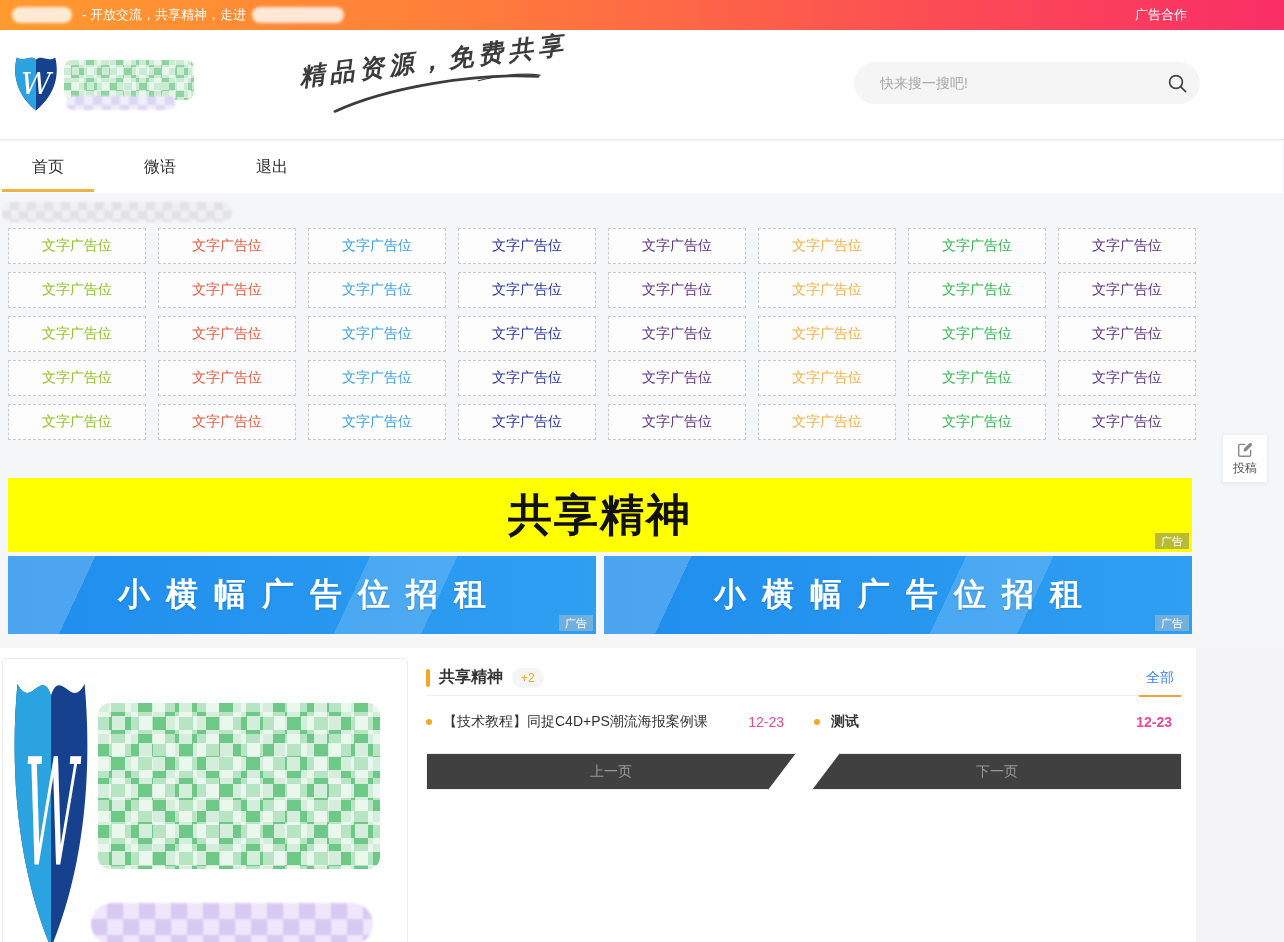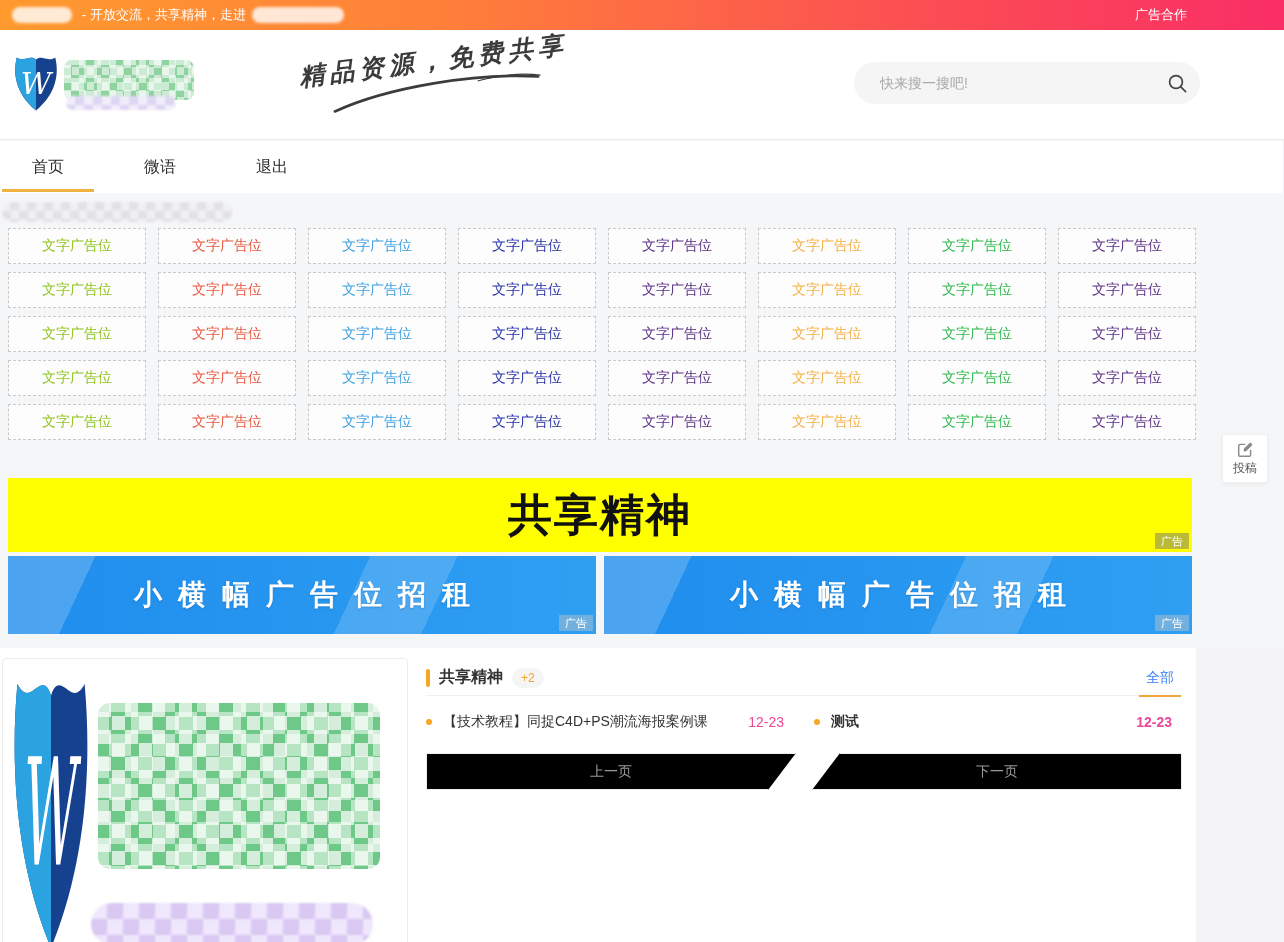--- a/index.html
+++ b/index.html
@@ -97,21 +97,21 @@
   }
   .small-banners { position:absolute; left:8px; top:363px; width:1184px; display:flex; gap:8px; }
   .small-banner {
     position:relative; width:588px; height:78px; cursor:pointer;
     background:
       linear-gradient(115deg, rgba(255,255,255,.20) 0 14%, rgba(255,255,255,0) 14% 58%, rgba(255,255,255,.16) 58% 72%, rgba(255,255,255,0) 72%),
       linear-gradient(90deg,#1f8ded,#2f9ff2);
     display:flex; align-items:center; justify-content:center;
   }
   .small-banner-label {
-    color:#fff; font-size:28px; font-weight:bold; letter-spacing:16px; text-indent:16px; white-space:nowrap;
+    color:#fff; font-size:32px; font-weight:bold; letter-spacing:16px; text-indent:16px; white-space:nowrap;
     text-shadow:0 1px 2px rgba(0,60,120,.25);
   }
   .small-banner .ad-tag { background:rgba(170,190,205,.55); }
   
   .bottom { position:absolute; top:648px; left:0; width:1196px; height:294px; background:#fff; }
   .left-card {
     position:absolute; left:2px; top:10px; width:406px; height:300px;
     background:#fff; border:1px solid #ececec; border-radius:4px; overflow:hidden;
   }
   .logo-shield-lg { position:absolute; left:6px; top:8px; width:84px; height:288px; }
@@ -138,21 +138,21 @@
     width:42px; height:2px; background:#f0a63c;
   }
   .articles { display:flex; margin-top:17px; }
   .article { flex:1; display:flex; align-items:center; cursor:pointer; }
   .article + .article { margin-left:20px;font-weight:bold; }
   .article-dot { width:6px; height:6px; border-radius:50%; background:#f5a623; margin-right:11px; flex:none; }
   .article-title { font-size:14px; color:#333; white-space:nowrap; overflow:hidden; }
   .article-date { margin-left:auto; color:#ec4899; font-size:14px; padding-right:10px; }
   .pagination { display:flex; margin-top:22px; }
   .pg-btn {
-    position:relative; flex:1; height:37px; background:#000000; border:1px solid #ededed;
+    position:relative; flex:1; height:37px; background:#404040; border:1px solid #ededed;
     color:#999; font-size:14px; display:flex; align-items:center; justify-content:center; cursor:pointer;
   }
   .pg-prev { clip-path:polygon(0 0,100% 0,calc(100% - 28px) 100%,0 100%); margin-right:16px; }
   .pg-next { clip-path:polygon(28px 0,100% 0,100% 100%,0 100%); }
   
   .float-submit {
     position:absolute; left:1222px; top:434px; width:46px; height:49px;
     background:#fff; border:1px solid #f0f0f0; border-radius:2px;
     box-shadow:0 1px 4px rgba(0,0,0,.05);
     display:flex; flex-direction:column; align-items:center; justify-content:center;

